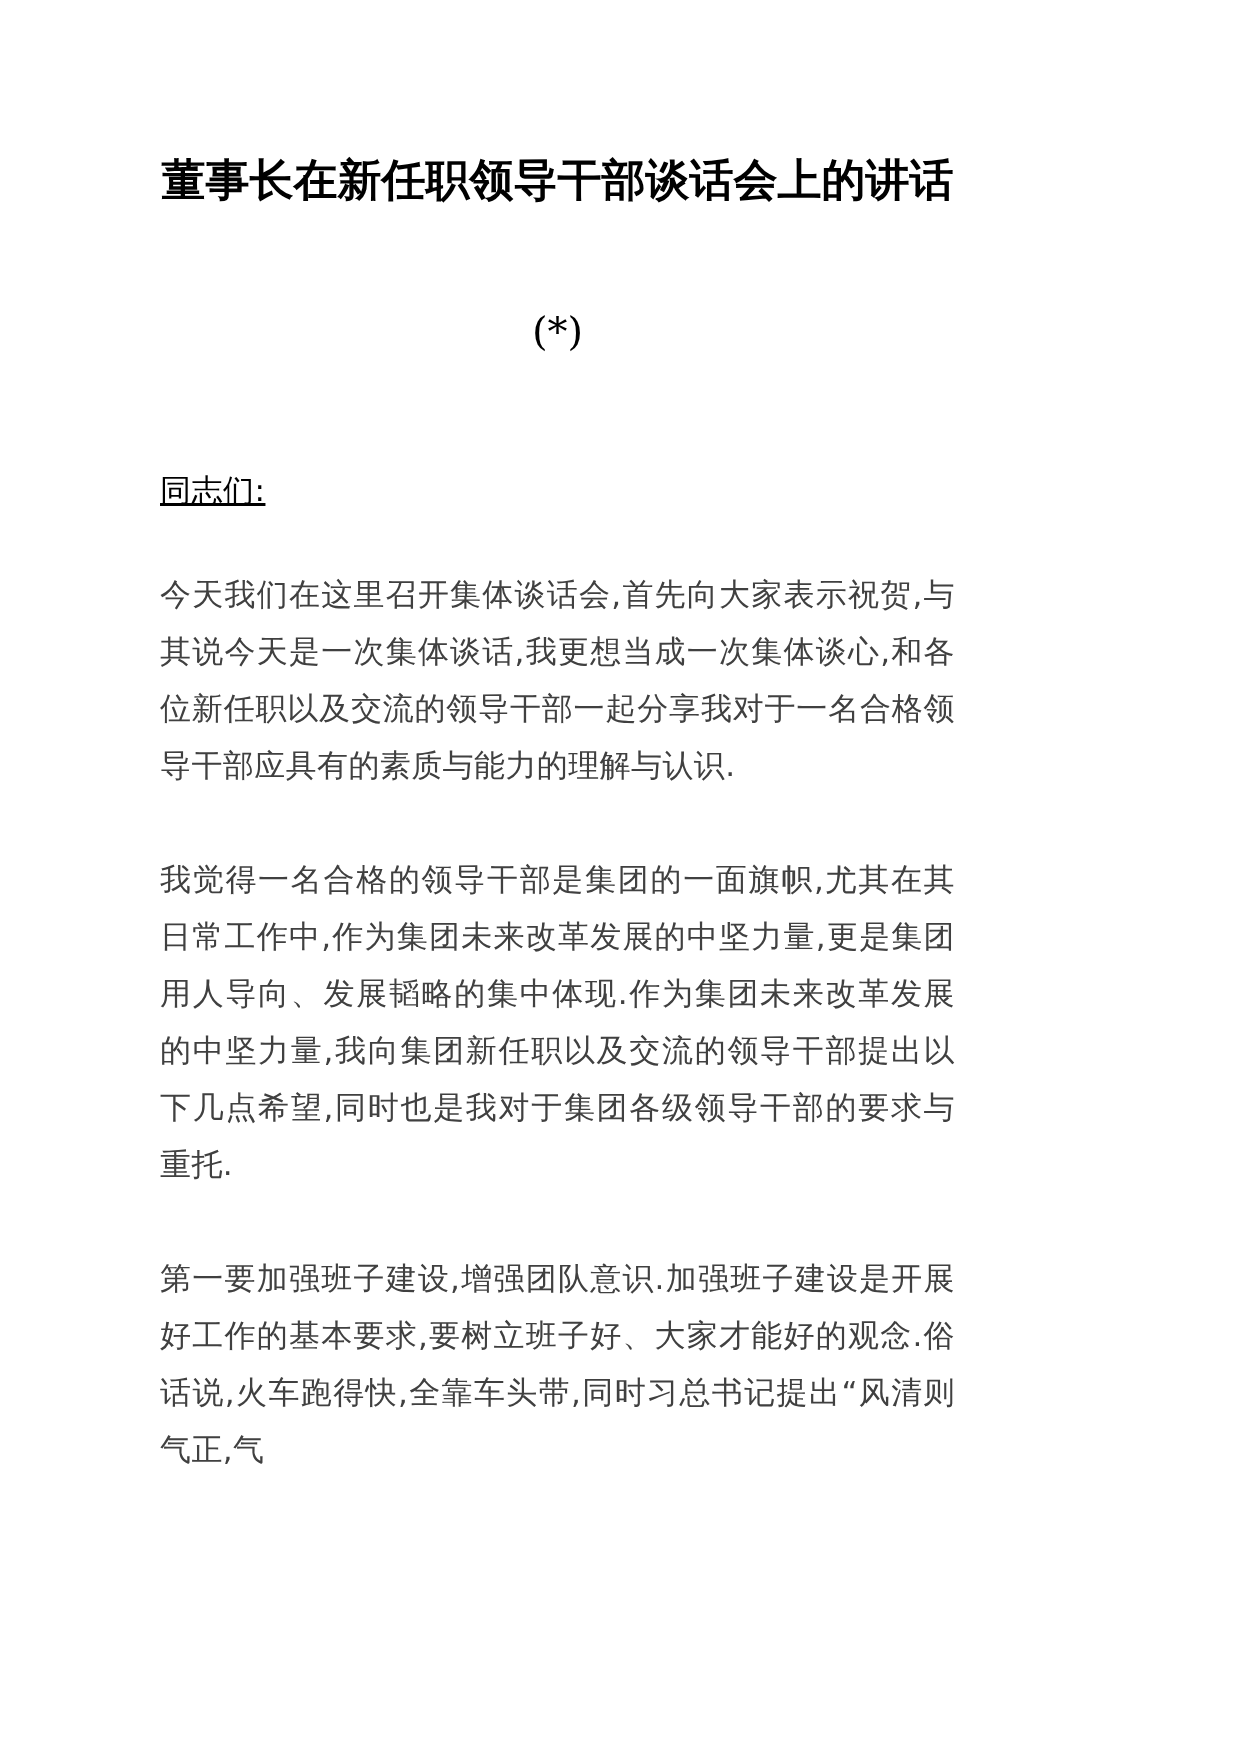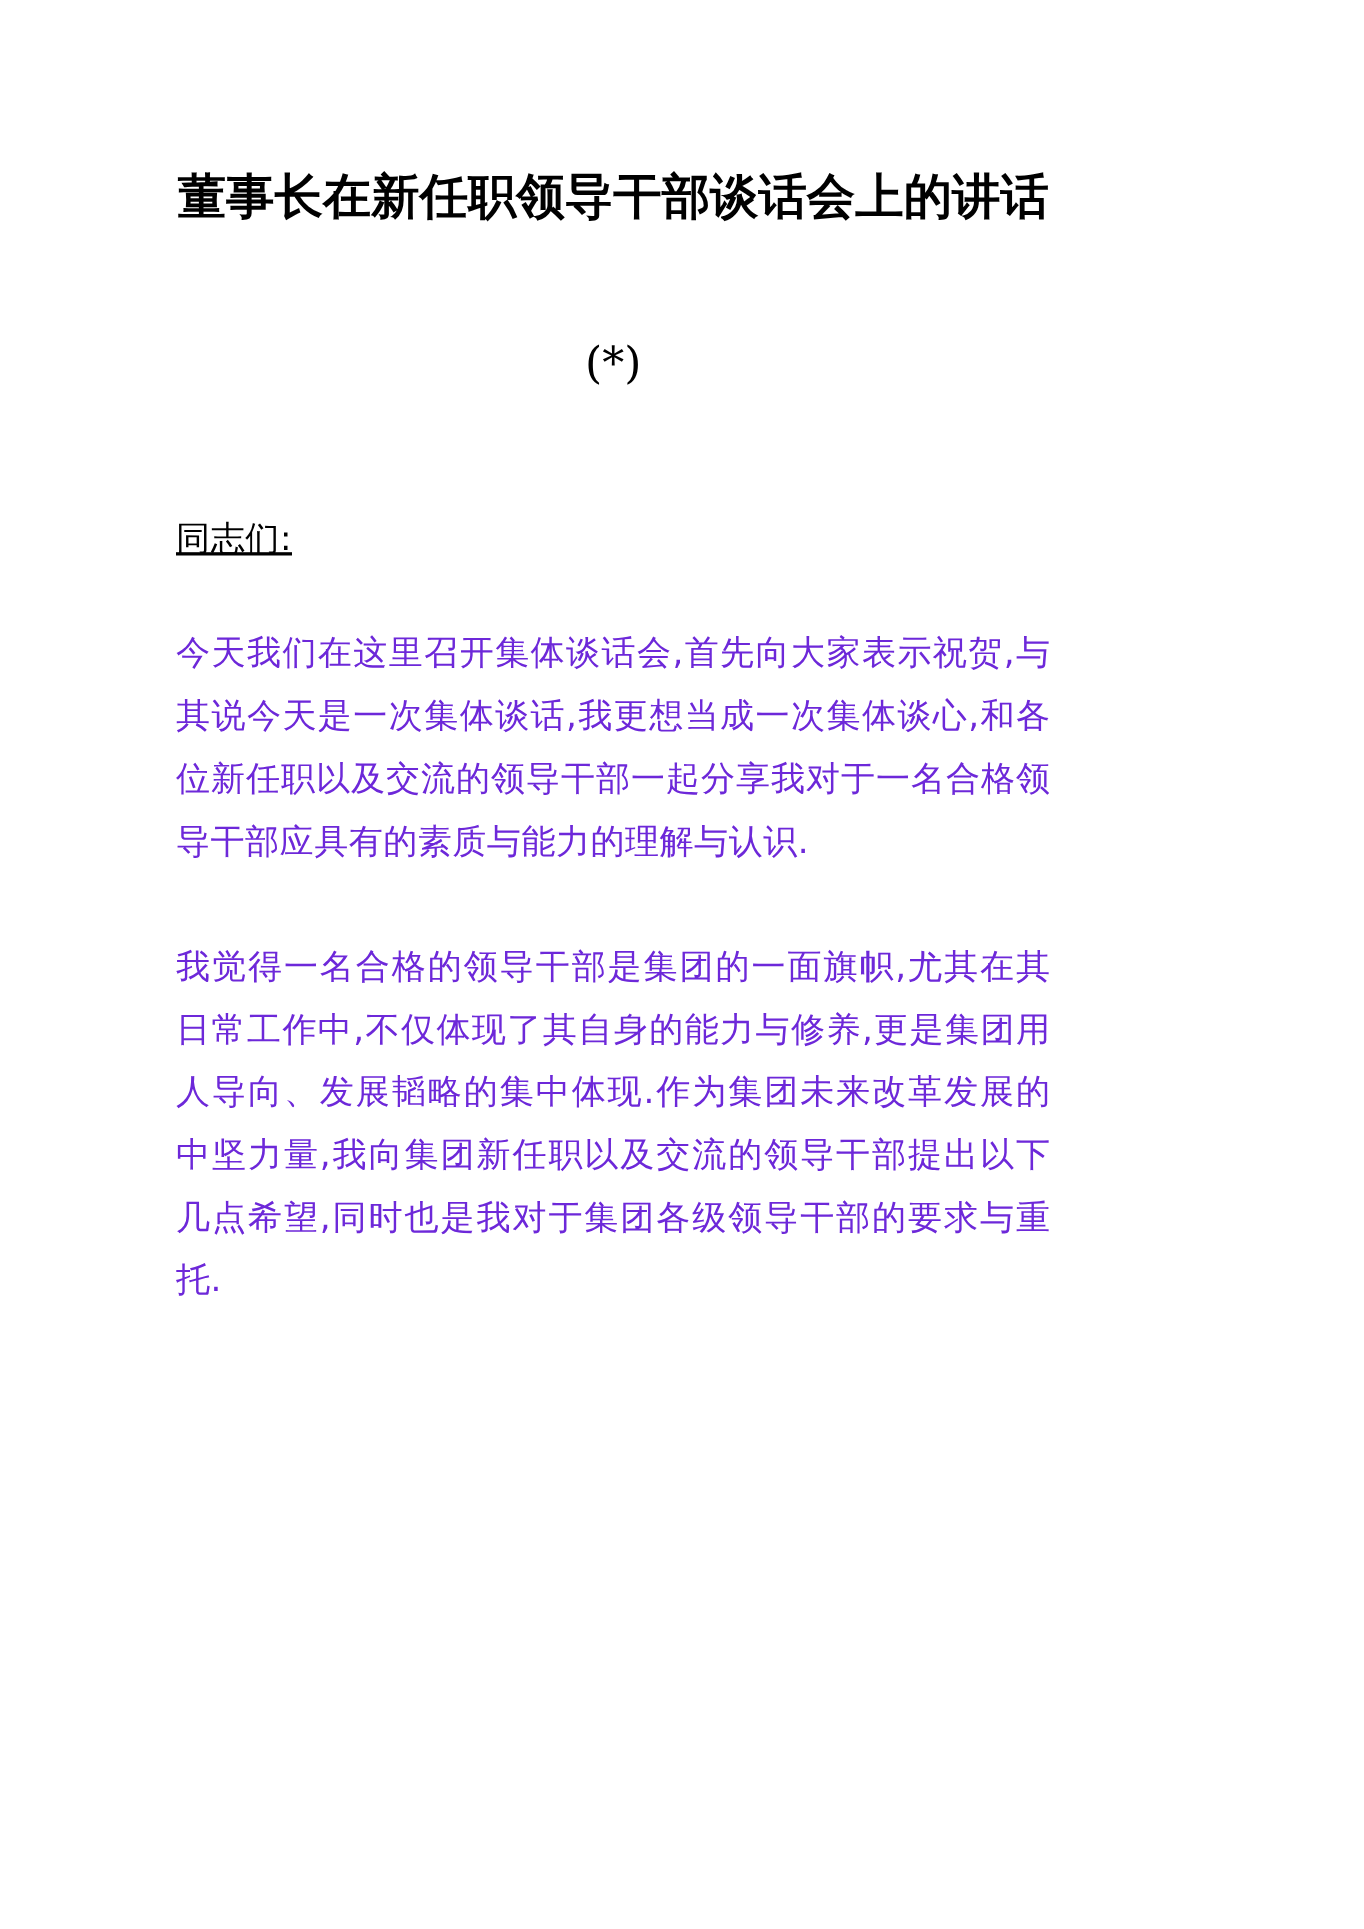--- a/index.html
+++ b/index.html
@@ -51,21 +51,21 @@
     font-size: 31px;
     line-height: 1.0;
     color: #000000;
     margin: 0 0 0 0;
     letter-spacing: 0.5px;
     text-decoration: underline;
   }
   .para {
     font-size: 31px;
     line-height: 57px;
-    color: #6d28d9;
+    color: #404040;
     margin: 0;
     text-align: justify;
     text-justify: inter-character;
     letter-spacing: 0.4px;
     white-space: pre-wrap;
   }
   .gap-1 { height: 60px; }
   .gap-2 { height: 57px; }
 </style>
 </head>
@@ -81,20 +81,21 @@
   <div class="body-block">
 
     <p class="salutation">同志们:</p>
 
     <div class="gap-1"></div>
 
     <p class="para">今天我们在这里召开集体谈话会,首先向大家表示祝贺,与其说今天是一次集体谈话,我更想当成一次集体谈心,和各位新任职以及交流的领导干部一起分享我对于一名合格领导干部应具有的素质与能力的理解与认识.</p>
 
     <div class="gap-2"></div>
 
-    <p class="para">我觉得一名合格的领导干部是集团的一面旗帜,尤其在其日常工作中,不仅体现了其自身的能力与修养,更是集团用人导向、发展韬略的集中体现.作为集团未来改革发展的中坚力量,我向集团新任职以及交流的领导干部提出以下几点希望,同时也是我对于集团各级领导干部的要求与重托.</p>
+    <p class="para">我觉得一名合格的领导干部是集团的一面旗帜,尤其在其日常工作中,作为集团未来改革发展的中坚力量,更是集团用人导向、发展韬略的集中体现.作为集团未来改革发展的中坚力量,我向集团新任职以及交流的领导干部提出以下几点希望,同时也是我对于集团各级领导干部的要求与重托.</p>
 
     <div class="gap-2"></div>
 
+    <p class="para">第一要加强班子建设,增强团队意识.加强班子建设是开展好工作的基本要求,要树立班子好、大家才能好的观念.俗话说,火车跑得快,全靠车头带,同时习总书记提出“风清则气正,气</p>
 
   </div>
 
 </div>
 
 </body></html>

